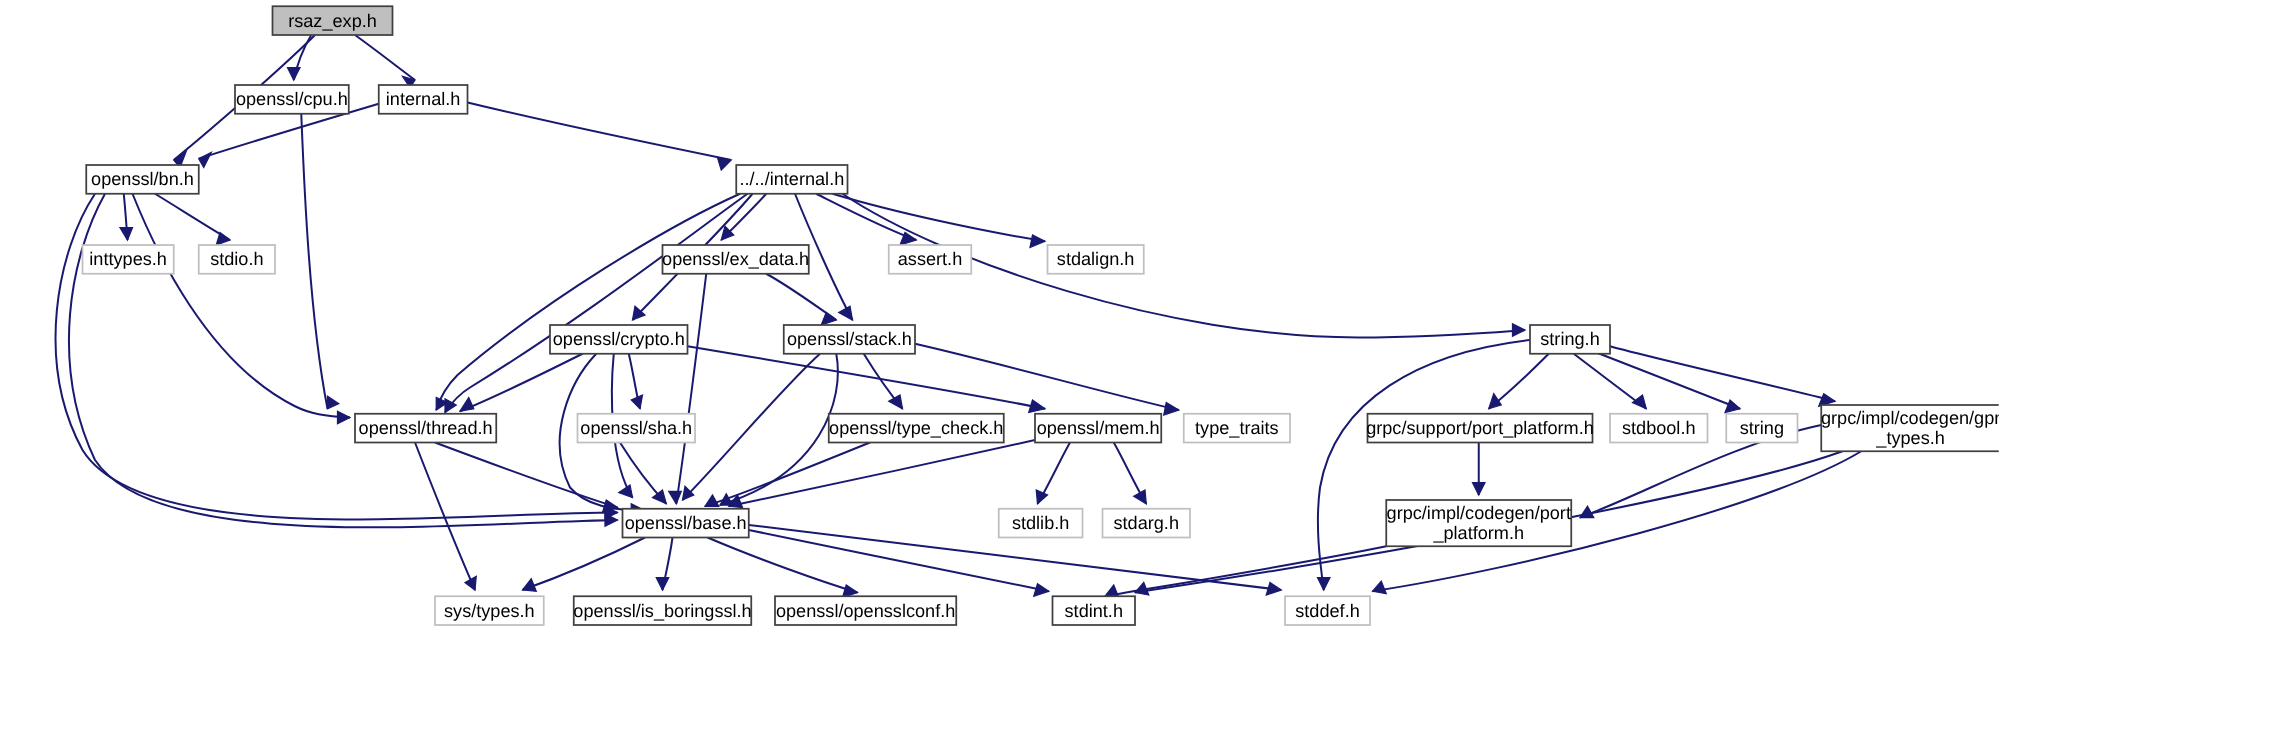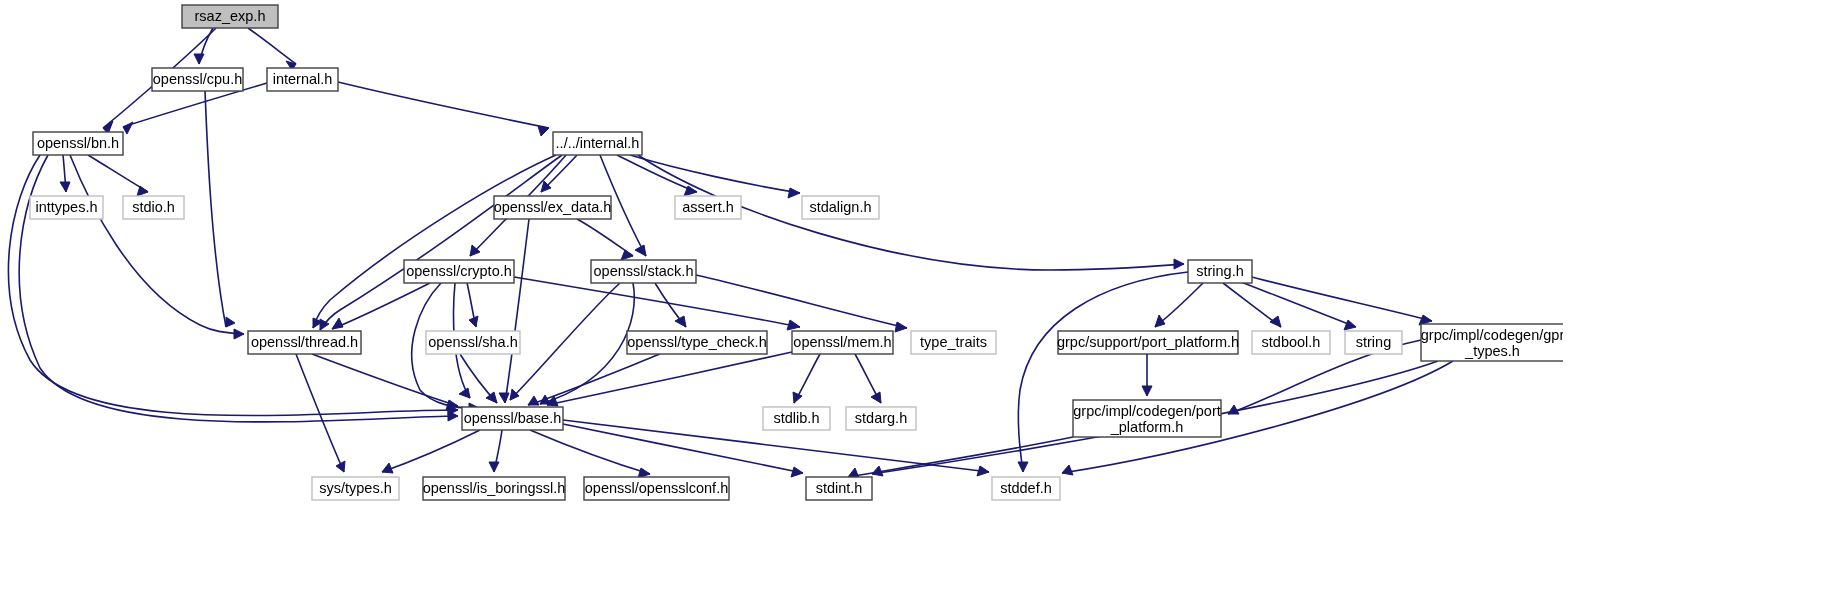--- a/index.html
+++ b/index.html
@@ -1,17 +1,17 @@
 <!DOCTYPE html>
 <html><head>
 <meta charset="utf-8">
 <style>
   html,body{margin:0;padding:0;background:#ffffff;}
   body{font-family:"Liberation Sans", sans-serif;}
-  #graph-wrap{position:relative;width:1563px;height:589px;background:#ffffff;overflow:hidden;}
+  #graph-wrap{position:relative;width:1563px;height:589px;background:#ffffff;overflow:hidden;margin-left:36px;}
   svg#graph{position:absolute;left:0;top:0;width:1825px;height:589px;display:block;}
   .edge{fill:none;stroke:#191970;stroke-width:1.6px;}
   .arrowhead{fill:#191970;stroke:#191970;stroke-width:1px;}
   .node-box{stroke-width:1.4px;}
   .node-box.solid{stroke:#404040;fill:#ffffff;}
   .node-box.faint{stroke:#bfbfbf;fill:#ffffff;}
   .node-box.root{stroke:#404040;fill:#bfbfbf;}
   .node-label{font-family:"Liberation Sans", sans-serif;font-size:14.5px;fill:#000000;
               text-anchor:middle;dominant-baseline:middle;white-space:pre;}
 </style>

